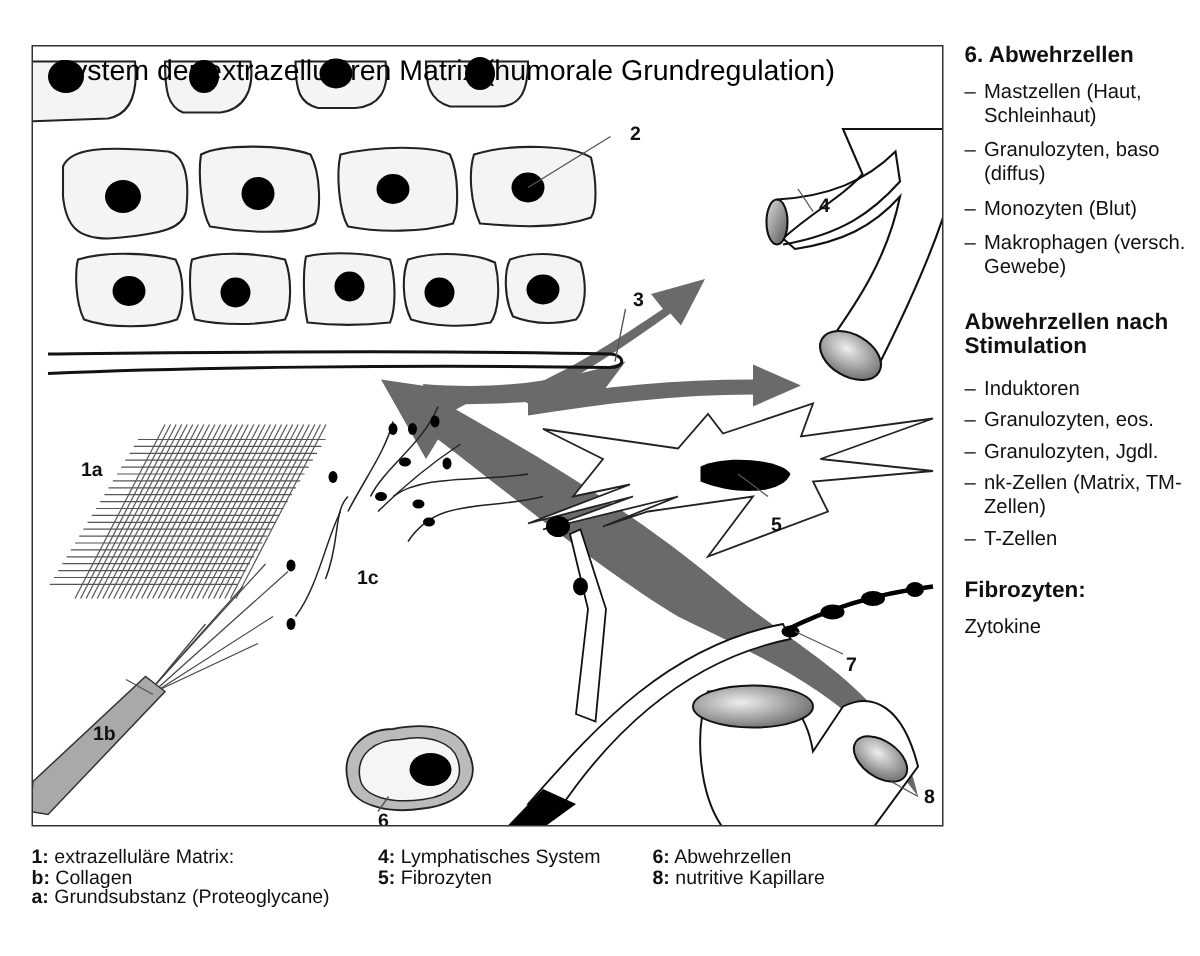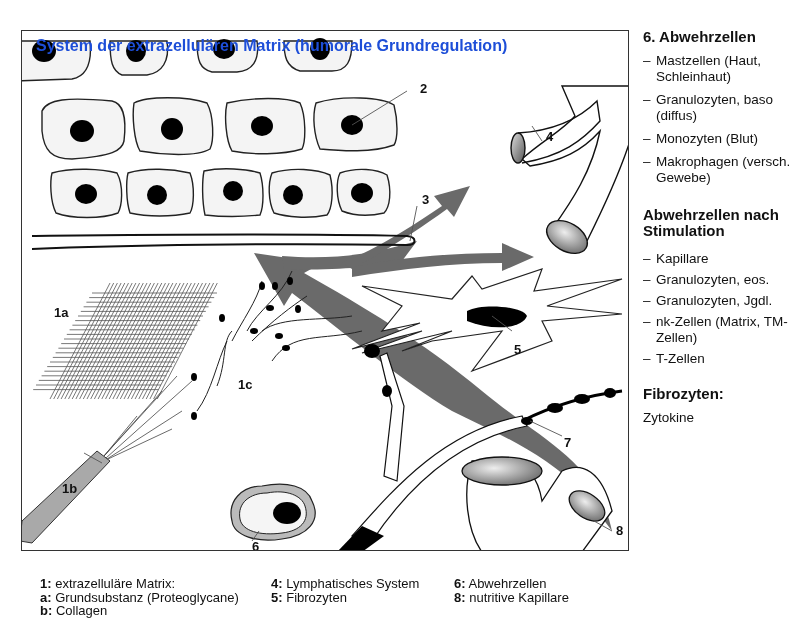--- a/index.html
+++ b/index.html
@@ -1,28 +1,28 @@
 <!DOCTYPE html>
 <html><head>
 <meta charset="utf-8">
 <style>
   html, body { margin:0; padding:0; background:#ffffff; }
   body { width:800px; height:637px; position:relative; overflow:hidden; font-family:"Liberation Sans", sans-serif; color:#111; }
   #frame { position:absolute; left:21px; top:30px; width:608px; height:521px; border:1.5px solid #333; box-sizing:border-box; background:#fff; overflow:hidden; }
-  #frame-title { position:absolute; left:14px; top:6px; font-size:16px; color:#1d4ed8; white-space:nowrap;font-weight:bold; }
+  #frame-title { position:absolute; left:14px; top:6px; font-size:19px; color:#000000; white-space:nowrap; }
   svg#art { position:absolute; left:0; top:0; }
   .lbl { font-family:"Liberation Sans", sans-serif; font-weight:bold; font-size:13px; fill:#111; }
   #side { position:absolute; left:643px; top:29px; width:157px; font-size:13.5px; line-height:16px; }
   .side-h { font-weight:bold; font-size:15px; margin:0 0 8px 0; }
   .side-item { display:flex; margin-bottom:7px; }
   .side-dash { width:13px; flex:none; }
   .side-text { flex:1; }
   .side-gap { height:14px; }
   #legend { position:absolute; left:21px; top:560px; font-size:13px; line-height:13.5px; }
-  .leg-col { position:absolute; top:17px; white-space:nowrap;margin-left:19px; }
+  .leg-col { position:absolute; top:4px; white-space:nowrap; }
   .leg-row b { font-weight:bold; }
 </style>
 </head>
 <body>
 
 <div id="frame">
   <svg id="art" width="608" height="521" viewBox="0 0 608 521">
     <defs>
       <linearGradient id="gTube" x1="0" x2="1" y1="0" y2="1">
         <stop offset="0" stop-color="#ddd"></stop>
@@ -248,21 +248,21 @@
       <div class="side-item">
         <span class="side-dash">–</span>
         <span class="side-text">Makrophagen (versch. Gewebe)</span>
       </div>
     </div>
   <div class="side-gap"></div>
   <div class="side-h" style="margin-bottom:12px">Abwehrzellen nach Stimulation</div>
   <div id="s2list">
       <div class="side-item" style="margin-bottom: 5px;">
         <span class="side-dash">–</span>
-        <span class="side-text">Kapillare</span>
+        <span class="side-text">Induktoren</span>
       </div>
       <div class="side-item" style="margin-bottom: 5px;">
         <span class="side-dash">–</span>
         <span class="side-text">Granulozyten, eos.</span>
       </div>
       <div class="side-item" style="margin-bottom: 5px;">
         <span class="side-dash">–</span>
         <span class="side-text">Granulozyten, Jgdl.</span>
       </div>
       <div class="side-item" style="margin-bottom: 5px;">
@@ -275,22 +275,22 @@
       </div>
     </div>
   <div class="side-gap"></div>
   <div class="side-h">Fibrozyten:</div>
   <div>Zytokine</div>
 </div>
 
 <div id="legend">
   <div class="leg-col" id="lc1" style="left:0px">
       <div class="leg-row"><b>1:</b> <span>extrazelluläre Matrix:</span></div>
+      <div class="leg-row"><b>b:</b> <span>Collagen</span></div>
       <div class="leg-row"><b>a:</b> <span>Grundsubstanz (Proteoglycane)</span></div>
-      <div class="leg-row"><b>b:</b> <span>Collagen</span></div>
     </div>
   <div class="leg-col" id="lc2" style="left:231px">
       <div class="leg-row"><b>4:</b> <span>Lymphatisches System</span></div>
       <div class="leg-row"><b>5:</b> <span>Fibrozyten</span></div>
     </div>
   <div class="leg-col" id="lc3" style="left:414px">
       <div class="leg-row"><b>6:</b> <span>Abwehrzellen</span></div>
       <div class="leg-row"><b>8:</b> <span>nutritive Kapillare</span></div>
     </div>
 </div>

